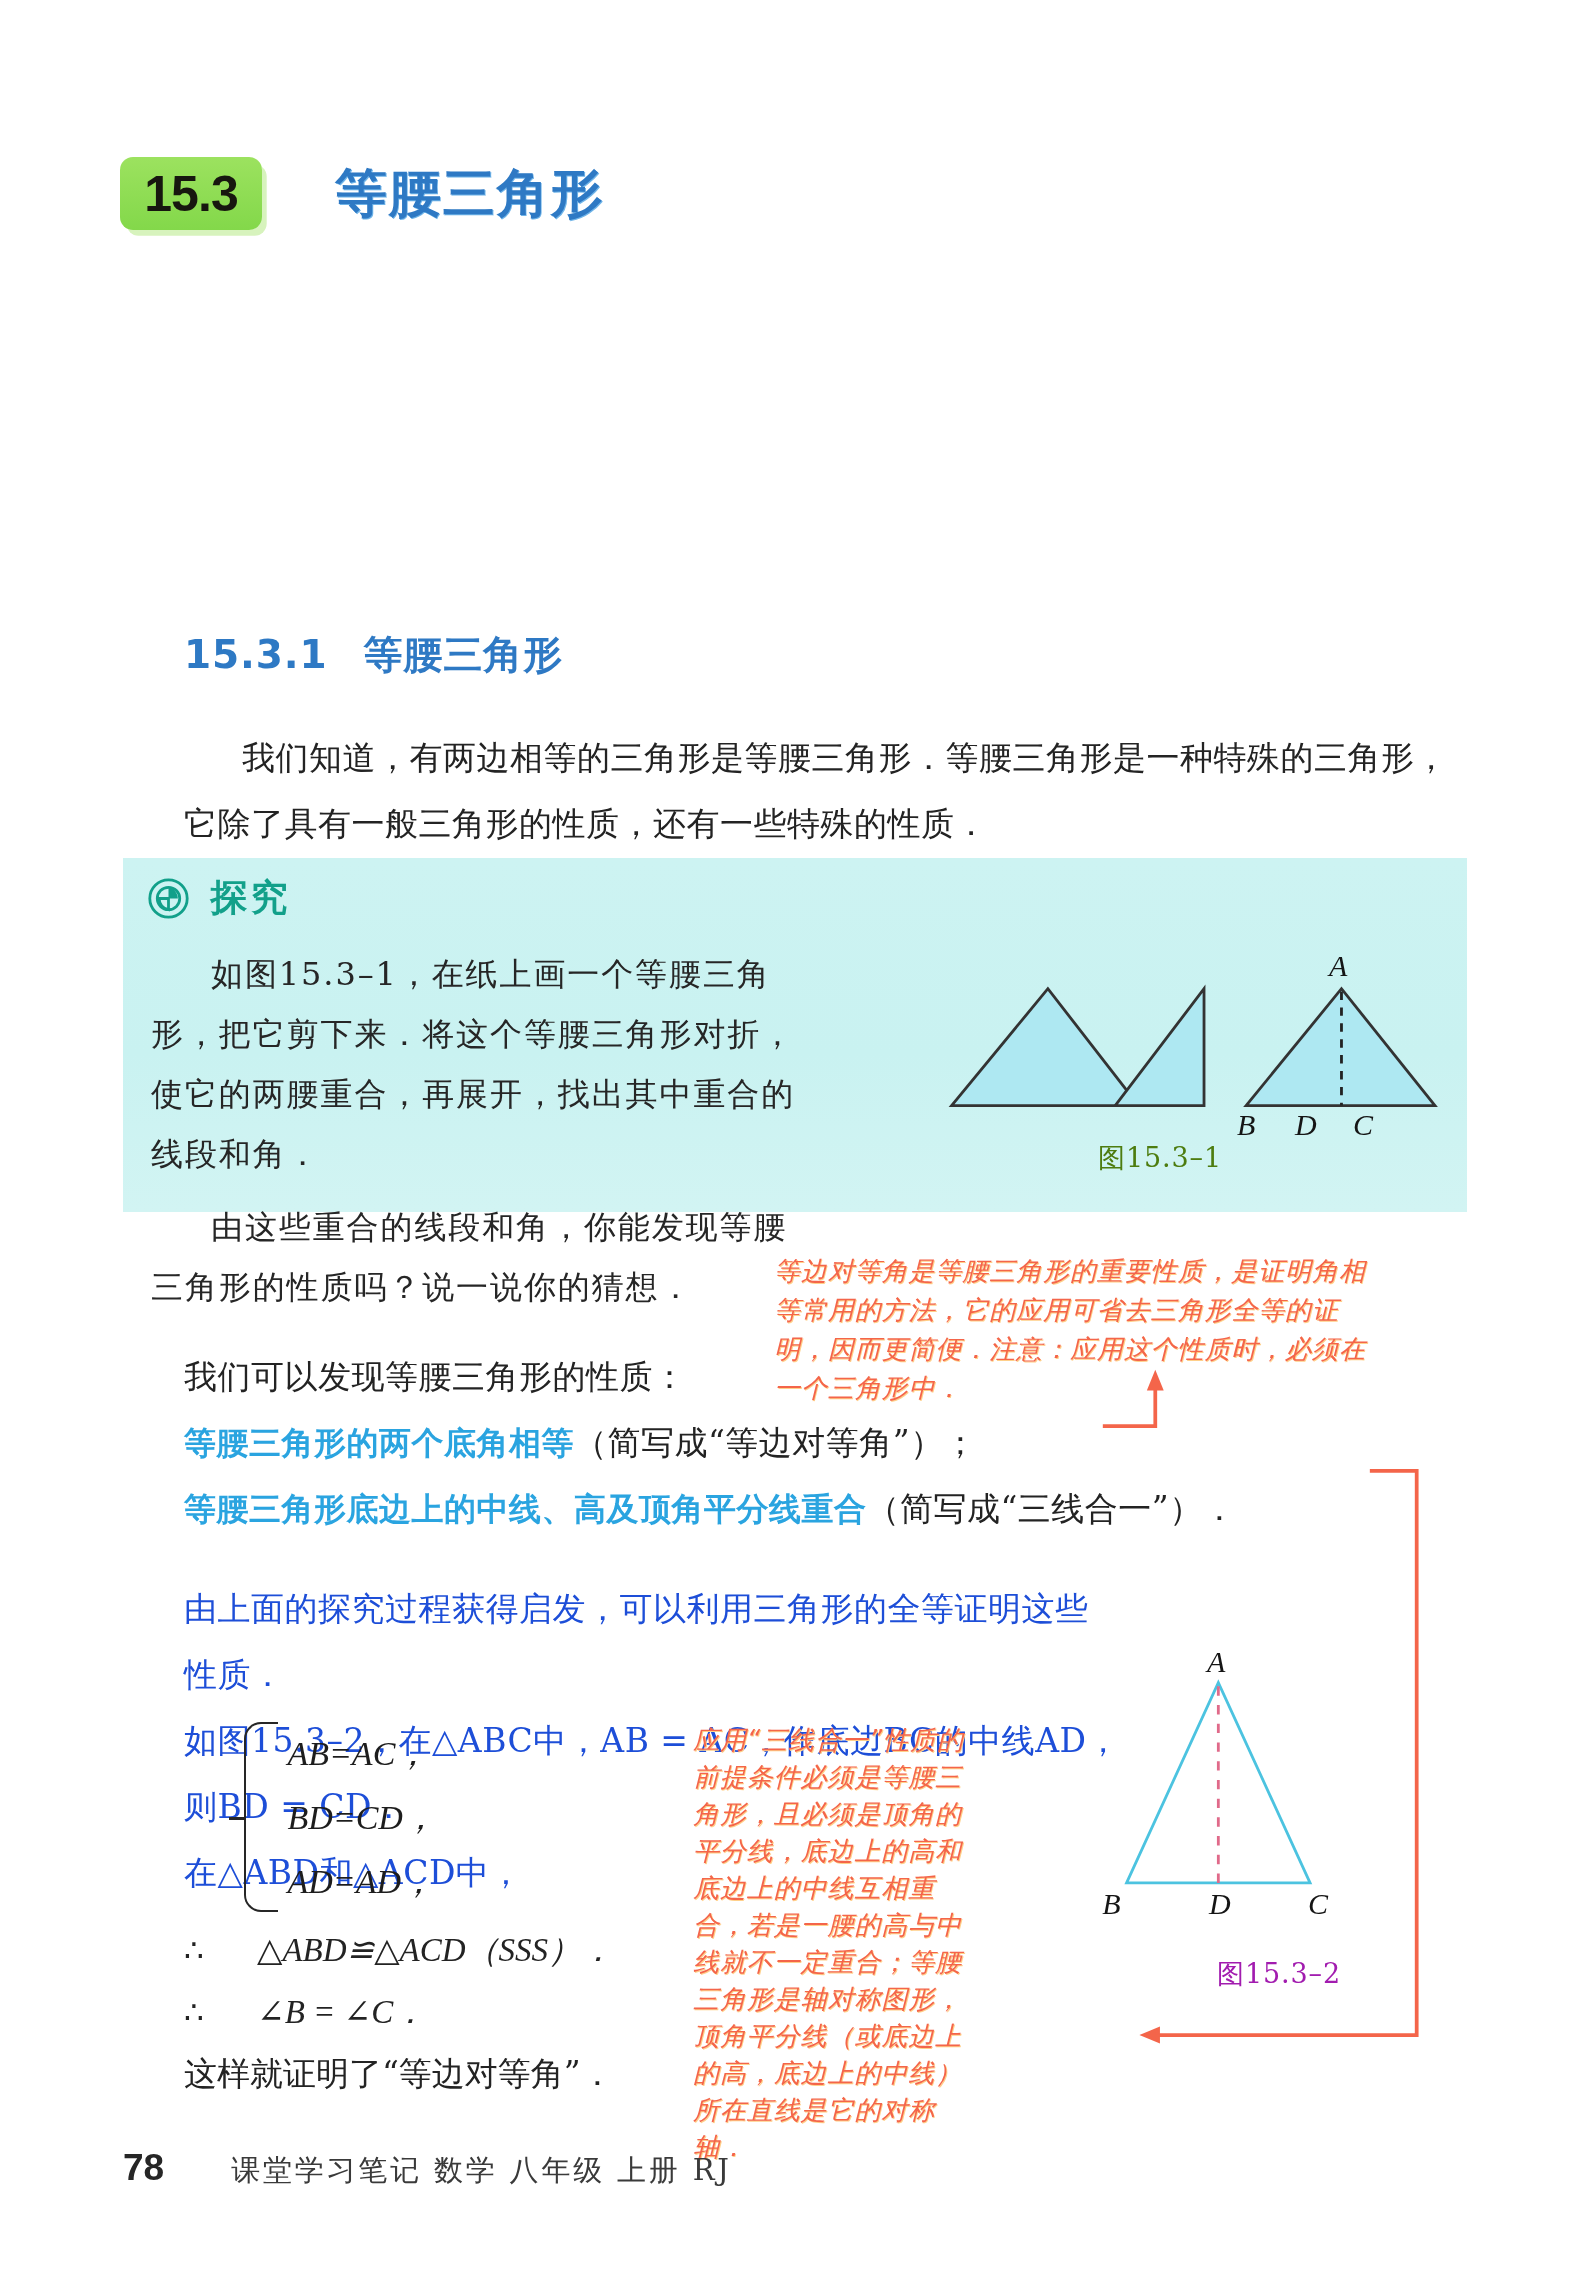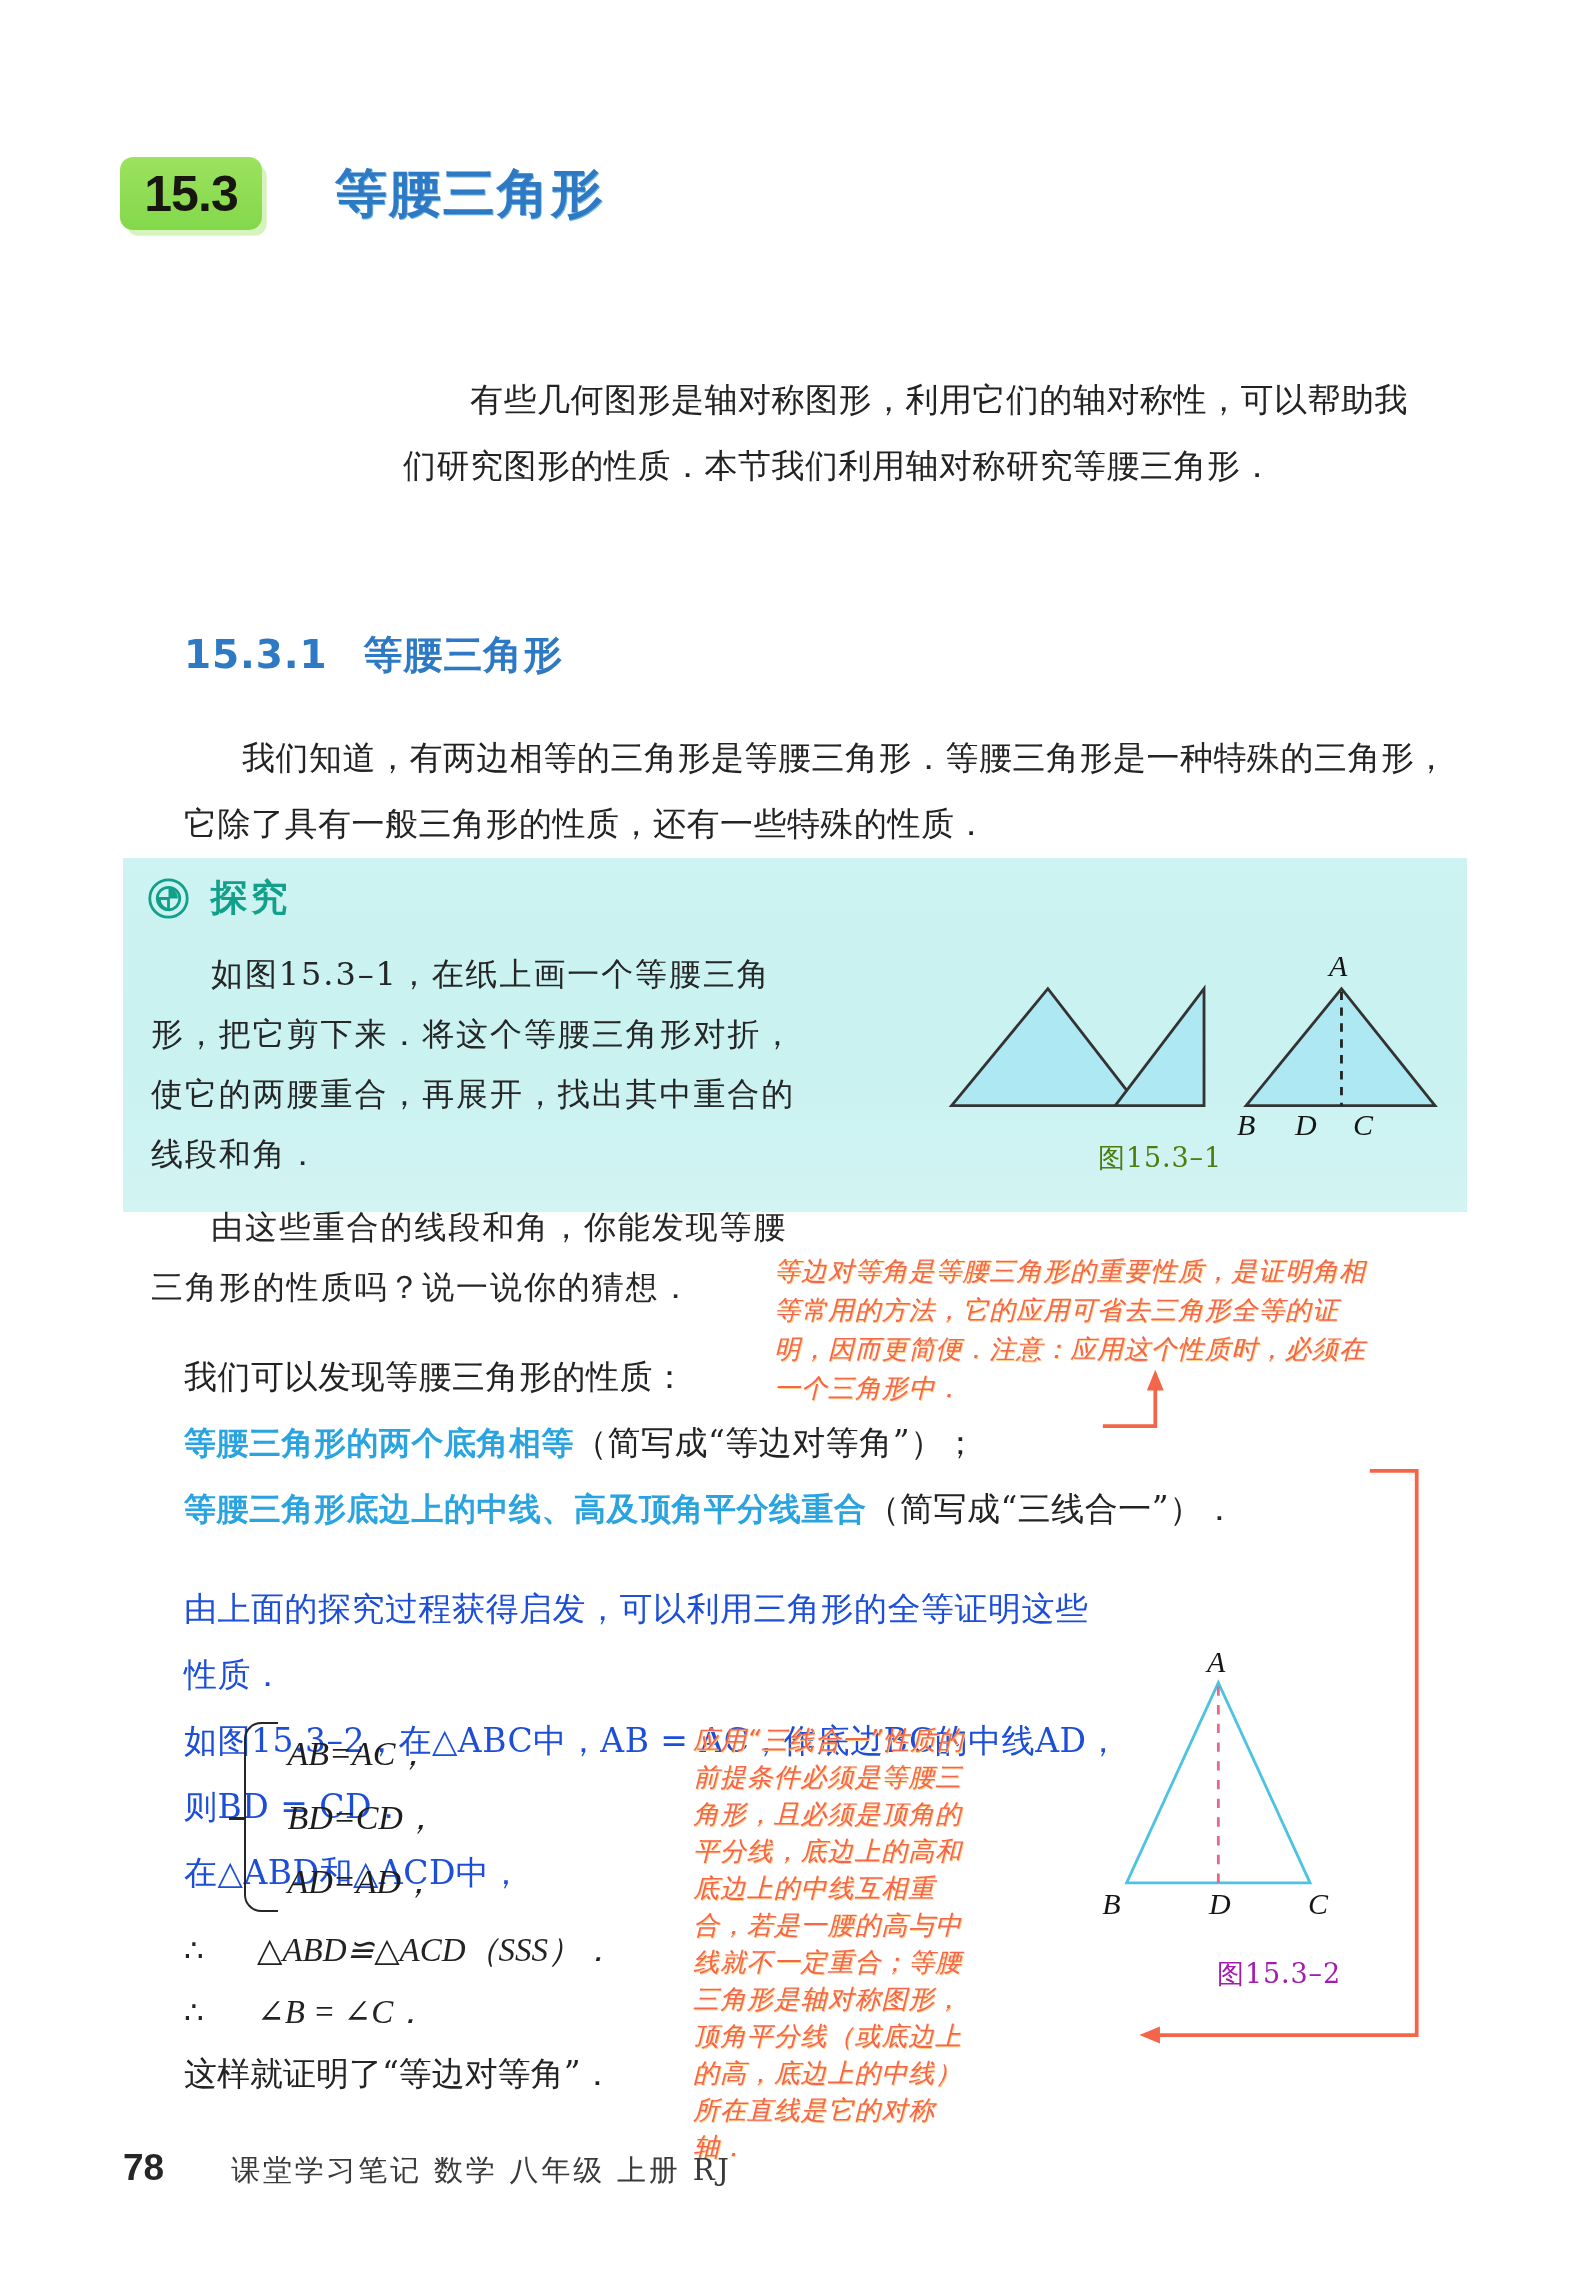--- a/index.html
+++ b/index.html
@@ -182,23 +182,20 @@
 
 <div class="page">
 
   <div class="sec-head">
     <div class="sec-badge">
       <span>15.3</span>
     </div>
     <div class="sec-title">等腰三角形</div>
   </div>
 
-  <div class="intro bodytext">
-    <p>有些几何图形是轴对称图形，利用它们的轴对称性，可以帮助我们研究图形的性质．本节我们利用轴对称研究等腰三角形．</p>
-  </div>
 
   <div class="subsec">
     <span class="num">15.3.1</span><span>等腰三角形</span>
   </div>
 
   <div class="para-a bodytext">
     <p>我们知道，有两边相等的三角形是等腰三角形．等腰三角形是一种特殊的三角形，它除了具有一般三角形的性质，还有一些特殊的性质．</p>
   </div>
 
   <div class="explore">

